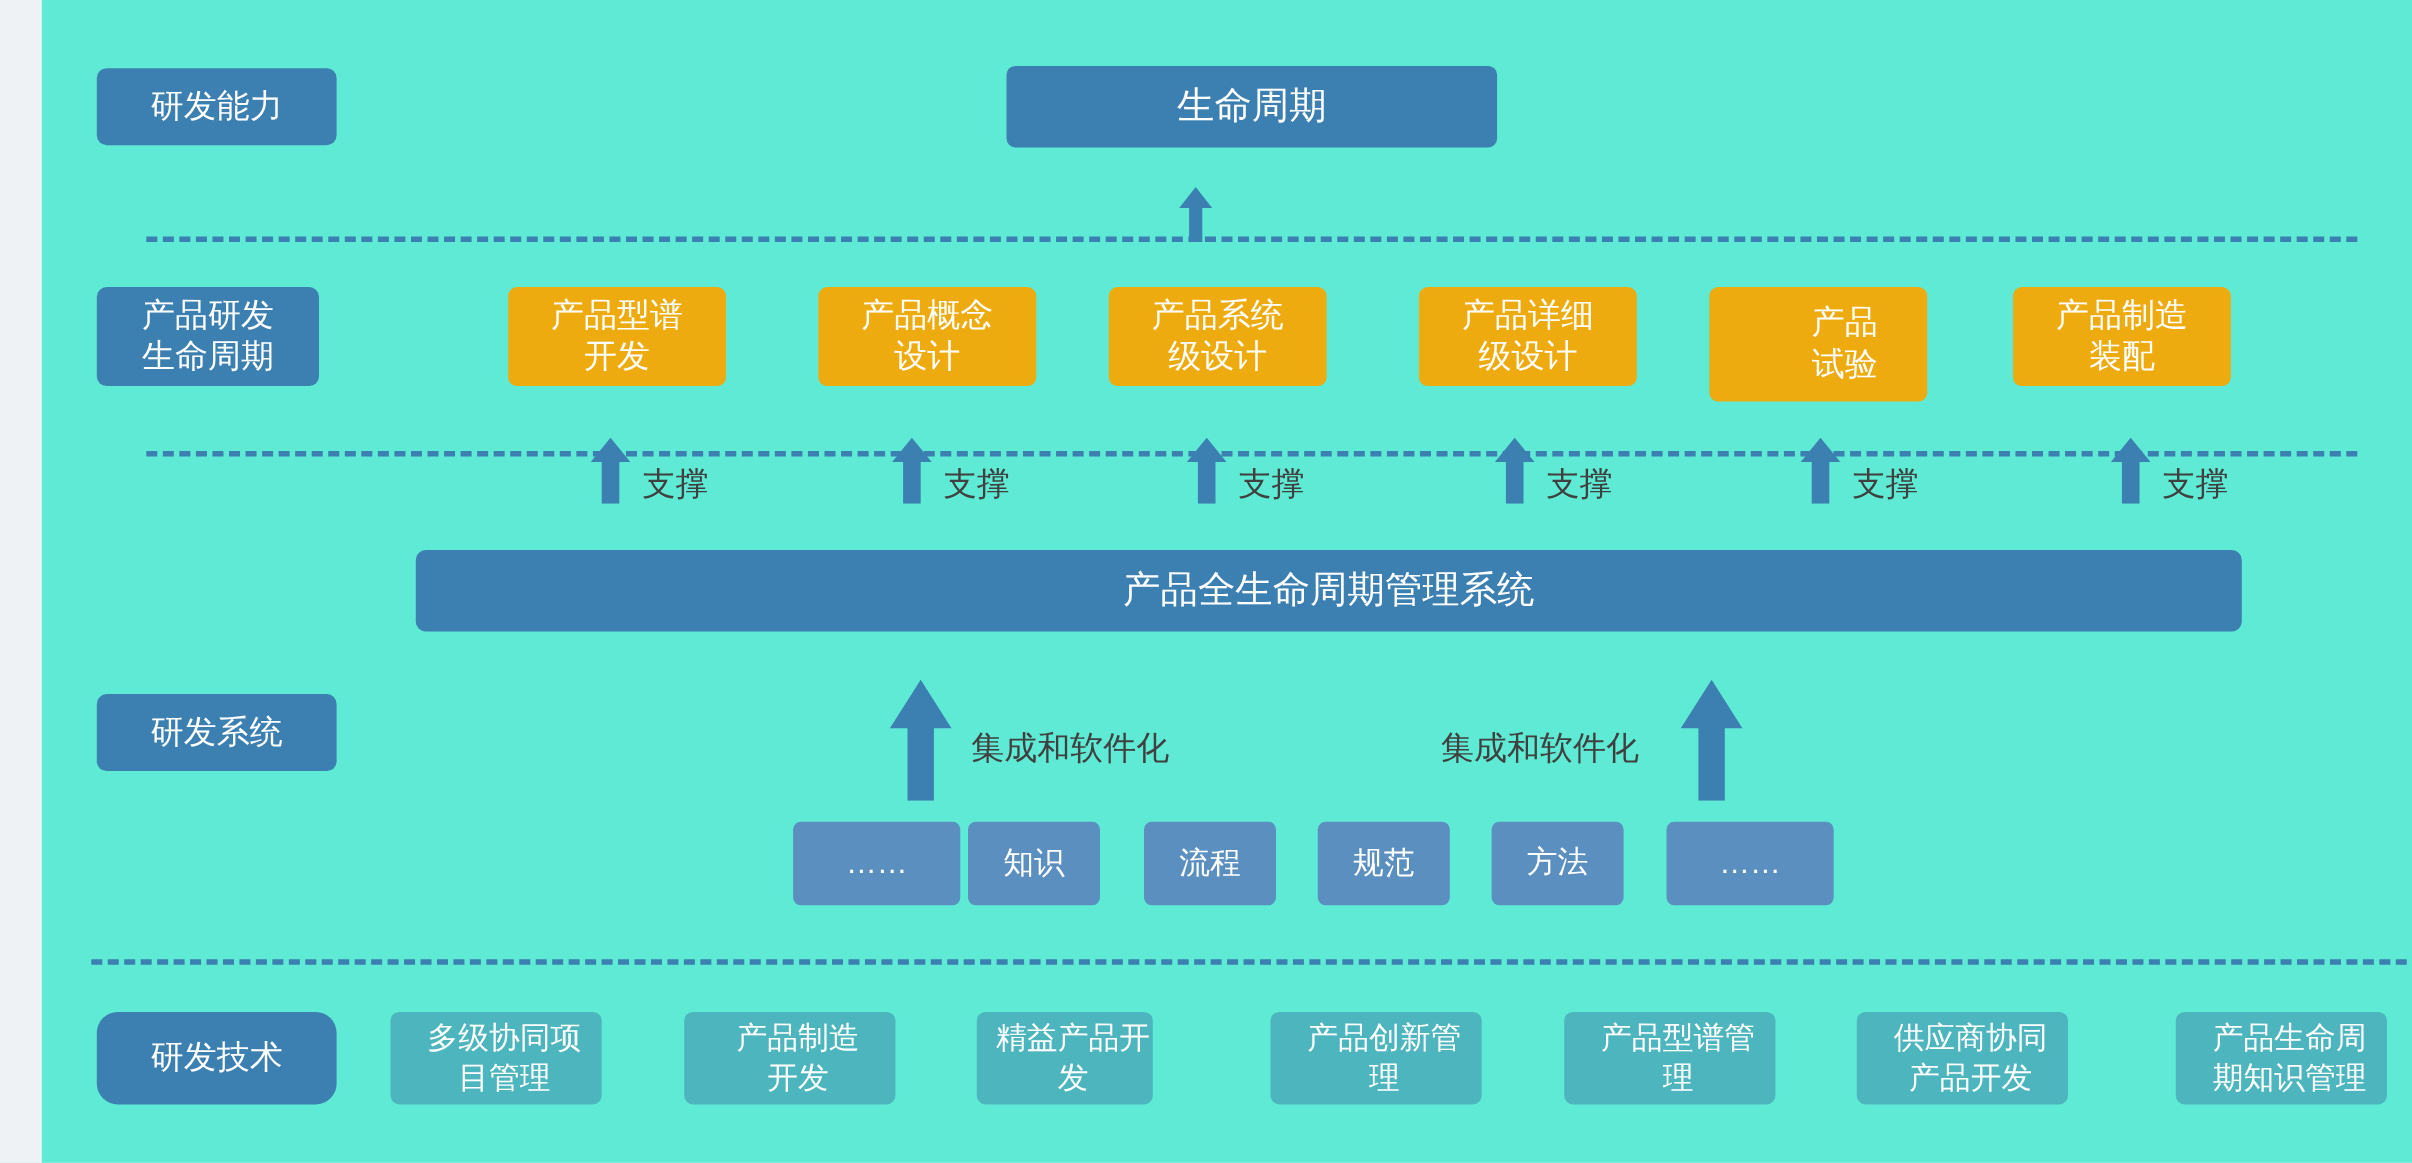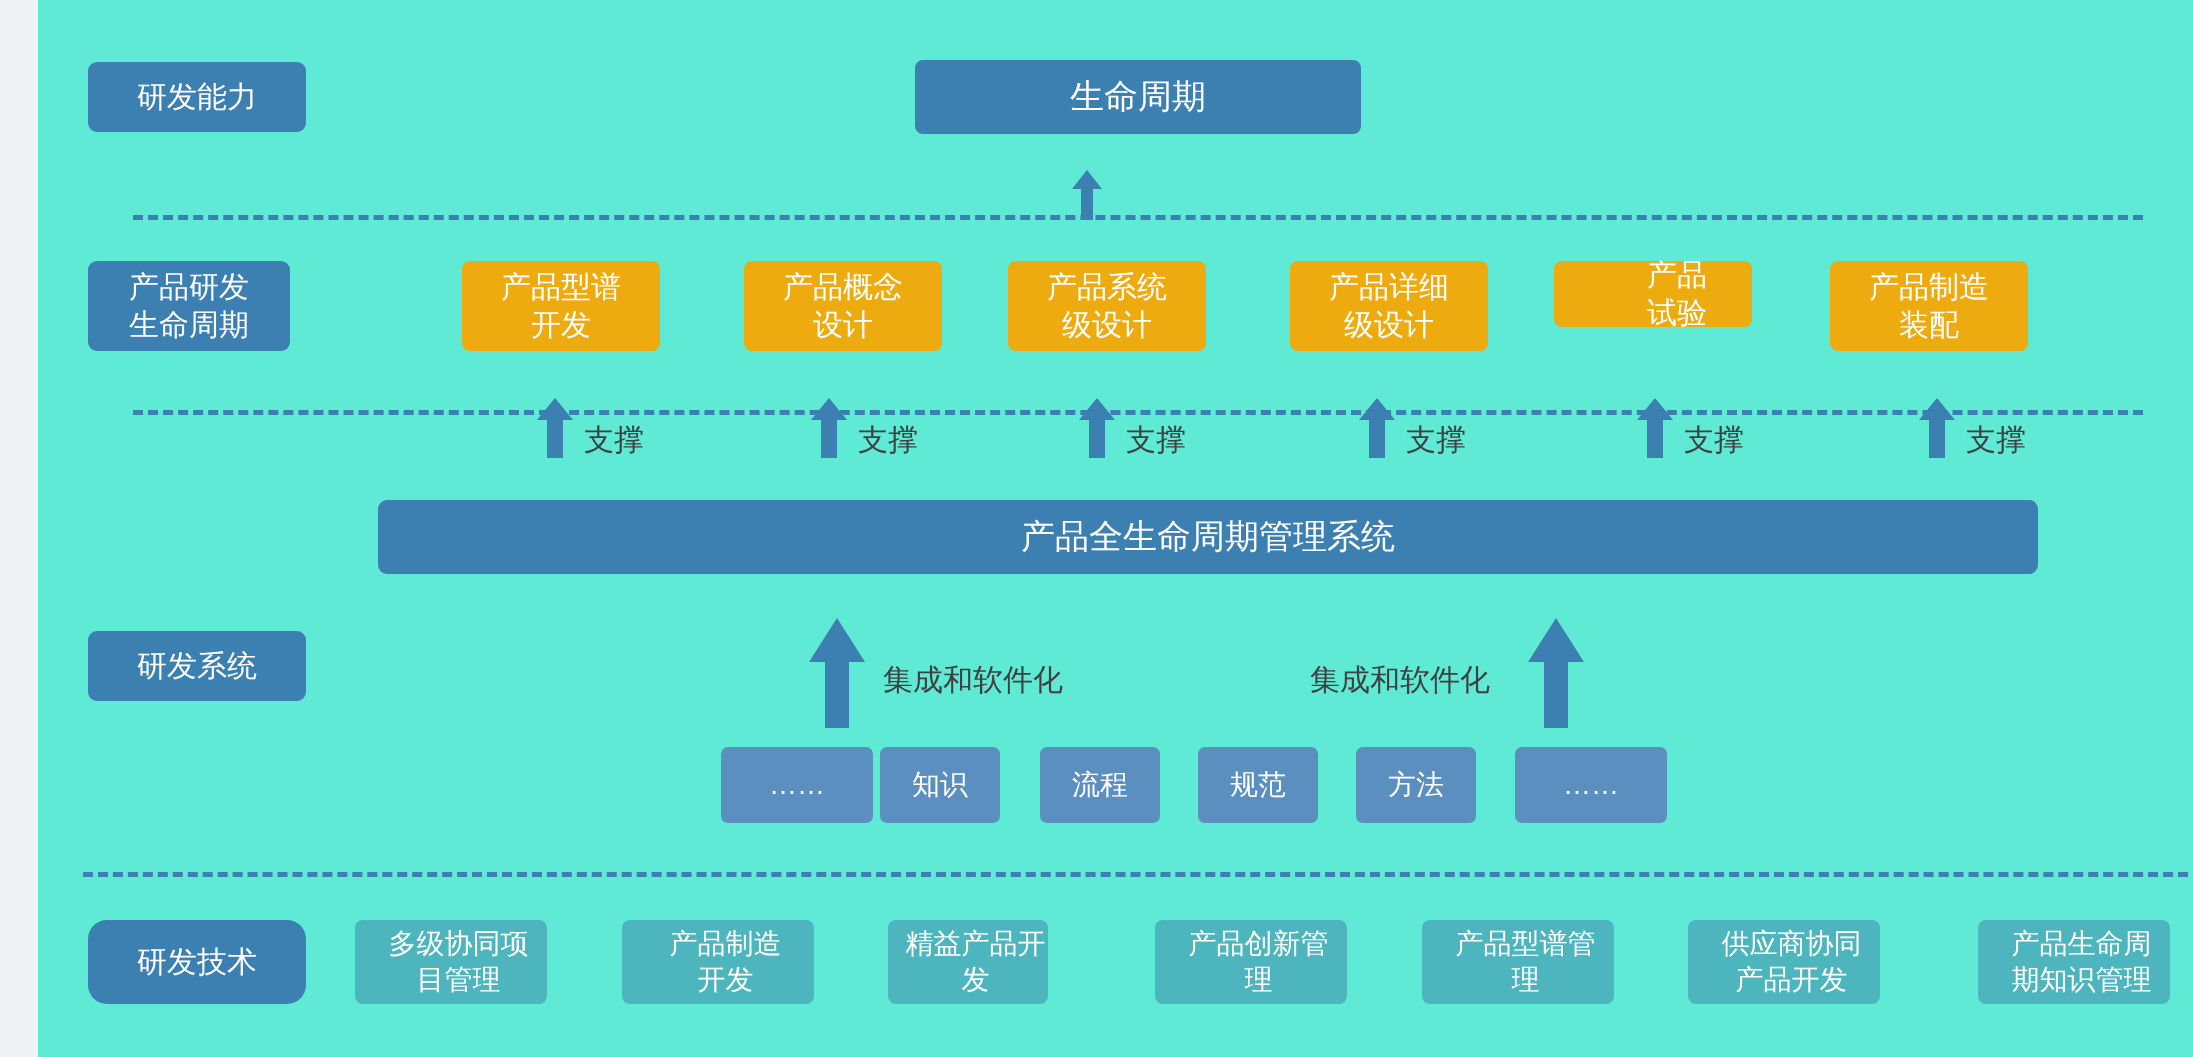--- a/index.html
+++ b/index.html
@@ -99,21 +99,21 @@
 生命周期</div>
 
   <div class="box yellow stage" style="left:424px; top:261px; width:198px; height:90px;">产品型谱
 开发</div>
   <div class="box yellow stage" style="left:706px; top:261px; width:198px; height:90px;">产品概念
 设计</div>
   <div class="box yellow stage" style="left:970px; top:261px; width:198px; height:90px;">产品系统
 级设计</div>
   <div class="box yellow stage" style="left:1252px; top:261px; width:198px; height:90px;">产品详细
 级设计</div>
-  <div class="box yellow stage" style="left:1516px; top:261px; width:198px; height:66px;padding-left:48px;">产品
+  <div class="box yellow stage" style="left:1516px; top:261px; width:198px; height:104px;padding-left:48px;">产品
 试验</div>
   <div class="box yellow stage" style="left:1792px; top:261px; width:198px; height:90px;">产品制造
 装配</div>
 
   <div class="dashed" style="left:95px; top:410px; width:2010px;"></div>
 
   <div class="arrow" style="left:498px; top:398px;">
     <svg width="38" height="60" viewBox="0 0 38 60">
       <polygon points="19,0 37,22 27,22 27,60 11,60 11,22 1,22" fill="#3c7fb1"></polygon>
     </svg>

